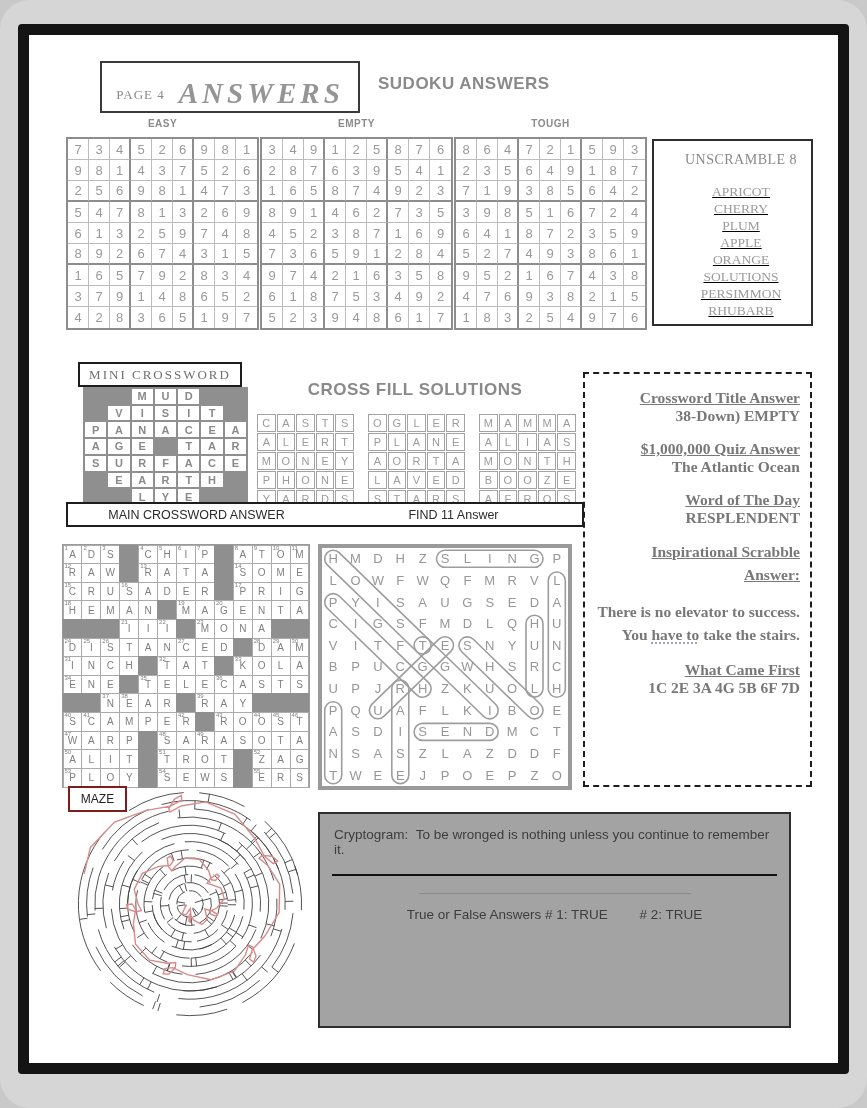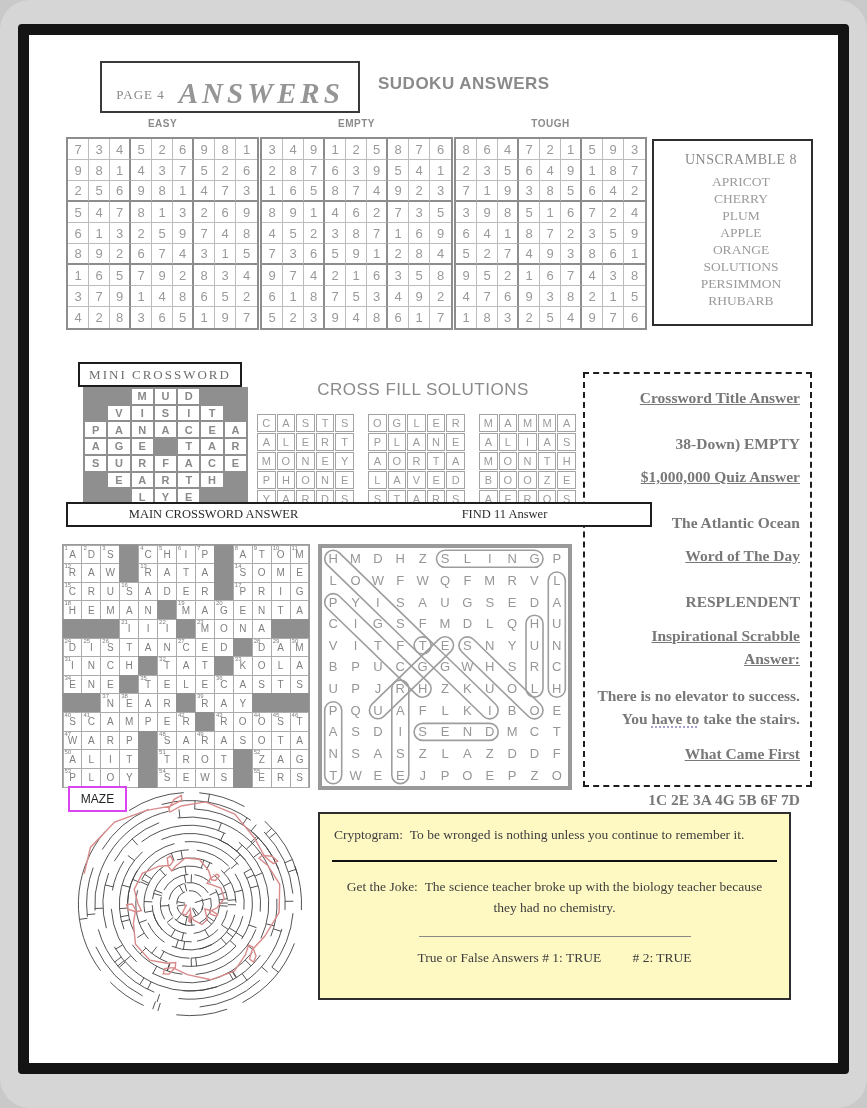--- a/index.html
+++ b/index.html
@@ -17,66 +17,66 @@
   .sudoku{position:absolute;top:137px;width:193px;height:193px;border:2px solid #8d8d8d;background:#fff;display:grid;grid-template:repeat(9,1fr)/repeat(9,1fr);box-sizing:border-box;}
   .scell{border-right:1px solid #bcbcbc;border-bottom:1px solid #bcbcbc;display:flex;align-items:center;justify-content:center;font-size:13px;color:#9a9a9a;}
   .scell.br{border-right:2px solid #8d8d8d;}
   .scell.bb{border-bottom:2px solid #8d8d8d;}
   .scell.lc{border-right:none;}
   .scell.lr{border-bottom:none;}
 
   
   .unscramble{position:absolute;left:652px;top:139px;width:161px;height:187px;border:2px solid #2e2e2e;background:#fff;text-align:center;font-family:"Liberation Serif",serif;box-sizing:border-box;padding-left:17px;}
   .un-title{margin-top:11px;font-size:14px;color:#8a8a8a;letter-spacing:.5px;}
-  .un-words{margin-top:5px;}
+  .un-words{margin-top:15px;text-decoration:underline;}
   .uword{font-size:13.5px;line-height:17px;color:#9b9b9b;}
 
   
   .mini-label{position:absolute;left:78px;top:362px;width:160px;height:21px;border:2px solid #1d1d1d;background:#fff;display:flex;align-items:center;justify-content:center;font-family:"Liberation Serif",serif;font-size:13px;color:#6f6f6f;letter-spacing:2px;}
   .mini{position:absolute;left:83px;top:387px;width:165px;height:119px;background:#8f8f8f;display:grid;grid-template:repeat(7,1fr)/repeat(7,1fr);gap:2px;padding:2px;box-sizing:border-box;}
   .mcell{background:#fff;display:flex;align-items:center;justify-content:center;font-weight:bold;font-size:11px;color:#8a8a8a;}
   .mcell.blk{background:transparent;}
 
   
-  .cf-title{position:absolute;left:258px;top:380px;width:330px;text-align:center;font-weight:normal;font-size:17px;color:#8a8a8a;letter-spacing:.5px;}
+  .cf-title{position:absolute;left:250px;top:380px;width:330px;text-align:center;font-weight:bold;font-size:17px;color:#8a8a8a;letter-spacing:.5px;}
   .cf{position:absolute;top:414px;width:97px;height:94px;display:grid;grid-template:repeat(5,1fr)/repeat(5,1fr);gap:1px;}
   .cfcell{border:1px solid #a3a3a3;display:flex;align-items:center;justify-content:center;font-size:11px;color:#9b9b9b;background:#fff;}
 
   
   .sidebar{position:absolute;left:583px;top:372px;width:229px;height:415px;border:2px dashed #1d1d1d;background:#fff;box-sizing:border-box;text-align:right;font-family:"Liberation Serif",serif;font-weight:bold;color:#787878;font-size:15.5px;padding:0 10px;}
   .sb-h{margin-top:15px;text-decoration:underline;}
-  .sb-b{margin-top:28px;}
+  .sb-b{margin-top:0;}
   .sb-long{line-height:1.5;margin-top:13px;}
   .dotted{text-decoration:underline dotted #8585b5;text-underline-offset:3px;}
 
   
-  .ansbar{position:absolute;left:66px;top:502px;width:586px;height:25px;border:2px solid #1d1d1d;background:#fff;box-sizing:border-box;display:flex;align-items:center;font-size:12.5px;color:#2b2b2b;font-family:Liberation Serif, serif;}
+  .ansbar{position:absolute;left:66px;top:502px;width:518px;height:25px;border:2px solid #1d1d1d;background:#fff;box-sizing:border-box;display:flex;align-items:center;font-size:12.5px;color:#2b2b2b;}
   .ansbar span{flex:1;text-align:center;}
 
   
   .mainxw{position:absolute;left:62px;top:544px;width:248px;height:244px;border:1px solid #9a9a9a;background:#fff;display:grid;grid-template:repeat(13,1fr)/repeat(13,1fr);box-sizing:border-box;}
   .xcell{position:relative;border:1px solid #ababab;margin:-0.5px;display:flex;align-items:center;justify-content:center;font-size:10px;color:#7f7f7f;background:#fff;}
   .xcell.blk{background:#8f8f8f;border-color:#8f8f8f;}
   .xnum{position:absolute;top:-1px;left:1px;font-size:6px;color:#7f7f7f;}
 
   
   .ws-wrap{position:absolute;left:318px;top:544px;width:254px;height:246px;border:4px solid #9a9a9a;box-sizing:border-box;background:#fff;}
   .ws{position:absolute;left:0;top:0;width:246px;height:238px;display:grid;grid-template:repeat(11,1fr)/repeat(11,1fr);}
   .wcell{display:flex;align-items:center;justify-content:center;font-size:13px;color:#979797;}
   .ws-svg{position:absolute;left:0;top:0;width:246px;height:238px;pointer-events:none;}
   .ws-svg rect{fill:none;stroke:#9d9d9d;stroke-width:1.6;}
 
   
-  .maze-label{position:absolute;left:68px;top:786px;width:55px;height:22px;border:2px solid #d946ef;background:#fff;display:flex;align-items:center;justify-content:center;font-size:12px;color:#222;}
+  .maze-label{position:absolute;left:68px;top:786px;width:55px;height:22px;border:2px solid #7f1d1d;background:#fff;display:flex;align-items:center;justify-content:center;font-size:12px;color:#222;}
   .maze-svg{position:absolute;left:66px;top:791px;width:248px;height:228px;}
   .maze-svg path,.maze-svg line,.maze-svg circle{stroke:#3f3f3f;stroke-width:0.9;fill:none;}
   .maze-svg polyline{fill:none;stroke-width:1.4;}
 
   
-  .bottom-box{position:absolute;left:318px;top:812px;width:473px;height:188px;border:2px solid #2e2e2e;background:#fef9c3;box-sizing:border-box;font-family:Liberation Serif, serif;color:#3d3d3d;}
+  .bottom-box{position:absolute;left:318px;top:812px;width:473px;height:216px;border:2px solid #2e2e2e;background:#a3a3a3;box-sizing:border-box;font-family:Liberation Sans, sans-serif;color:#3d3d3d;}
   .crypto{margin:13px 14px 0;font-size:13.5px;}
   .rule1{margin:17px 12px 0;border-top:2px solid #111;}
   .joke{margin:15px 26px 0;font-size:13.5px;text-align:center;line-height:1.55;}
   .rule2{margin:17px auto 0;width:272px;border-top:1px solid #8a8a8a;}
   .tf{margin-top:13px;text-align:center;font-size:13.5px;}
   .tf span{margin:0 14px;}
 </style>
 </head>
 <body>
 
@@ -1017,20 +1017,19 @@
       <line x1="203.5" y1="46.9" x2="209.8" y2="41.7"></line>
       <line x1="142.1" y1="11.2" x2="143.5" y2="3.1"></line>
       <line x1="199.9" y1="42.7" x2="205.9" y2="37.2"></line>
       <line x1="205.9" y1="176.2" x2="212.4" y2="181.2"></line>
       <polyline points="18.2,82.8 24.4,56.4 48.6,31.1 80.6,19.4 104.4,15.2 115.7,9.1 115.4,4.4 108.2,8.3 102.8,17.6 104.0,21.0 115.1,15.0 139.4,10.9 168.7,23.0 188.3,46.7 198.6,65.5 207.3,72.6 211.7,70.2 206.2,65.3 196.0,64.4 193.0,67.2 201.8,74.5 213.7,93.3 213.1,121.6 198.9,145.0 186.2,158.8 183.5,168.0 187.6,171.2 190.0,165.1 186.7,156.1 182.6,154.1 179.4,163.8 168.3,180.2 144.9,188.8 121.4,183.6 106.7,176.6 98.7,177.6 97.2,182.8 102.9,183.1 109.3,176.6 109.7,171.6 100.8,172.2 83.8,169.1 69.5,153.1 67.4,132.4 69.6,118.7 66.2,113.0 60.6,113.6 62.0,118.2 70.2,121.0 75.3,119.5 72.0,112.8 68.2,98.4 76.3,82.4 92.6,75.4 104.1,74.3 107.2,69.9 104.5,64.9 101.3,67.1 102.2,75.2 105.7,79.8 109.6,75.2 118.9,67.1 133.3,68.2 142.6,79.6 145.5,88.8 149.5,89.5 153.3,85.1 151.0,83.1 144.4,87.4 141.1,92.4 145.5,93.7 154.9,97.1 158.3,107.5 151.1,116.8 143.9,120.4 144.8,123.1 150.3,125.2 151.4,123.3 145.0,119.5 138.8,118.0 139.5,120.9 141.3,128.5 135.9,133.5 127.7,129.2 124.1,123.1 123.1,124.6 123.0,130.4 124.3,131.2 124.9,124.1 124.2,117.5 123.4,118.8 119.8,124.0 116.1,122.8 119.2,116.2 120.3,114.5 120.2,114.2 118.3,114.9" stroke="#d98b8b"></polyline>
     </svg>
 
   <div class="bottom-box">
     <div class="crypto"><span>Cryptogram:</span>&nbsp;&nbsp;<span>To be wronged is nothing unless you continue to remember it.</span></div>
     <div class="rule1"></div>
-    <div class="joke"><span>Get the Joke:</span>&nbsp;&nbsp;<span>The science teacher broke up with the biology teacher because they had no chemistry.</span></div>
     <div class="rule2"></div>
     <div class="tf">
       <span>True or False Answers # 1: TRUE</span>
       <span># 2: TRUE</span>
     </div>
   </div>
 </div>
 
 </body></html>

